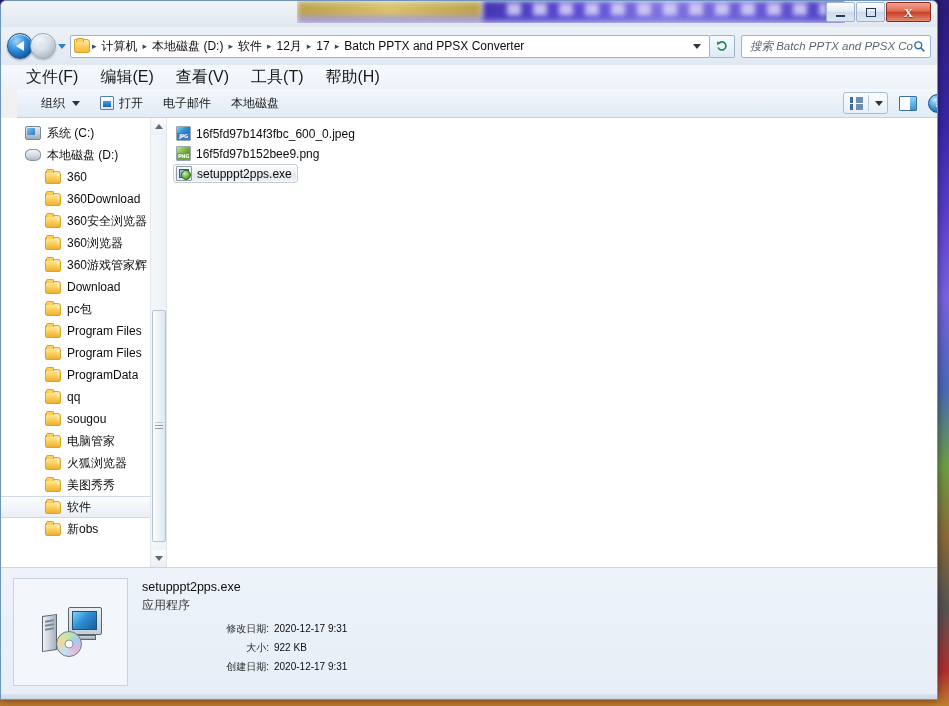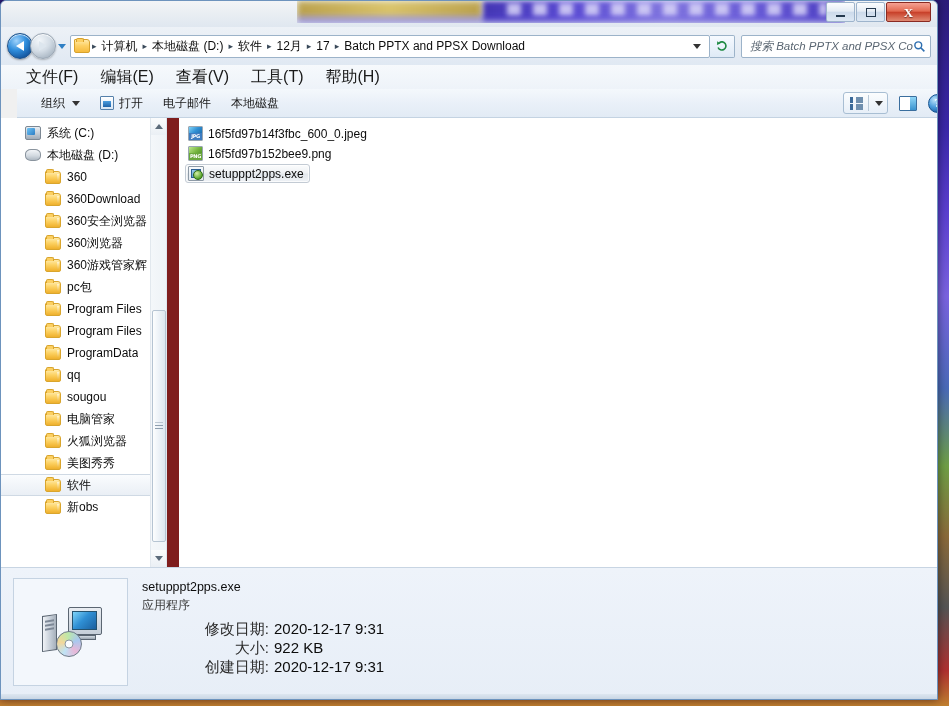--- a/index.html
+++ b/index.html
@@ -316,21 +316,20 @@
   .sb-grip {
     position:absolute; left:50%; top:50%; transform: translate(-50%,-50%);
     width: 8px; height: 7px;
     background: repeating-linear-gradient(180deg,#8d9eae 0 1px, transparent 1px 3px);
   }
 
   
   .filelist {
     flex: 1 1 auto; position: relative; background: #fff; padding: 6px 0 0 6px;
     overflow: hidden;
-    margin-left: 12px;
   }
   .file-row {
     display: inline-flex; align-items: center; gap: 5px;
     height: 19px; padding: 0 5px 0 2px; margin: 0 0 1px 0;
     font-size: 12px; color: #0c0c0c; cursor: default;
     border: 1px solid transparent; border-radius: 3px;
     white-space: nowrap;
   }
   .file-line { display:block; height: 20px; }
   .file-row.selected {
@@ -420,21 +419,21 @@
     border: 1px solid #6d7a88;
   }
   .sa-cd:after {
     content:""; position:absolute; left:50%; top:50%; transform: translate(-50%,-50%);
     width: 7px; height: 7px; background:#fafcfe; border:1px solid #8b96a2; border-radius:50%;
   }
 
   .details-info { margin-left: 14px; padding-top: 2px; }
   .d-name { font-size: 12.5px; color: #0c0c0c; margin-bottom: 3px; }
   .d-type { font-size: 12px; color: #3a3a3a; margin-bottom: 5px; }
-  .d-row { display: flex; font-size: 15px; color: #1a1a1a; line-height: 19px; }
+  .d-row { display: flex; font-size: 10px; color: #1a1a1a; line-height: 19px; }
   .d-label { width: 132px; text-align: right; padding-right: 5px; color: #2a2a2a; }
   .d-val { color: #0c0c0c; }
 
   
   .win-bottom {
     position:absolute; left:0; right:0; bottom:0; height:5px;
     background: linear-gradient(180deg,#dde6f0,#c9d6e4);
   }
 </style>
 </head>
@@ -480,21 +479,21 @@
         <span class="crumb">计算机</span>
         <span class="sep">▸</span>
         <span class="crumb">本地磁盘 (D:)</span>
         <span class="sep">▸</span>
         <span class="crumb">软件</span>
         <span class="sep">▸</span>
         <span class="crumb">12月</span>
         <span class="sep">▸</span>
         <span class="crumb">17</span>
         <span class="sep">▸</span>
-        <span class="crumb">Batch PPTX and PPSX Download</span>
+        <span class="crumb">Batch PPTX and PPSX Converter</span>
       </div>
       <div class="addr-caret"></div>
     </div>
     <div class="refresh-btn">
       <svg width="13" height="13" viewBox="0 0 16 16">
         <path d="M4 3.5 A5 5 0 1 1 2.6 9.2" fill="none" stroke="#1f8a43" stroke-width="2"></path>
         <path d="M1.5 1.5 L5.5 4.2 L1.2 6.2 Z" fill="#1f8a43"></path>
       </svg>
     </div>
 
@@ -595,20 +594,24 @@
           <span class="ico-folder"></span>
           <span class="nav-label">360安全浏览器</span>
         </div>
         <div class="nav-item lvl2">
           <span class="ico-folder"></span>
           <span class="nav-label">360浏览器</span>
         </div>
         <div class="nav-item lvl2">
           <span class="ico-folder"></span>
           <span class="nav-label">360游戏管家辉</span>
+        </div>
+        <div class="nav-item lvl2">
+          <span class="ico-folder"></span>
+          <span class="nav-label">Download</span>
         </div>
         <div class="nav-item lvl2">
           <span class="ico-folder"></span>
           <span class="nav-label">pc包</span>
         </div>
         <div class="nav-item lvl2">
           <span class="ico-folder"></span>
           <span class="nav-label">Program Files</span>
         </div>
         <div class="nav-item lvl2">

